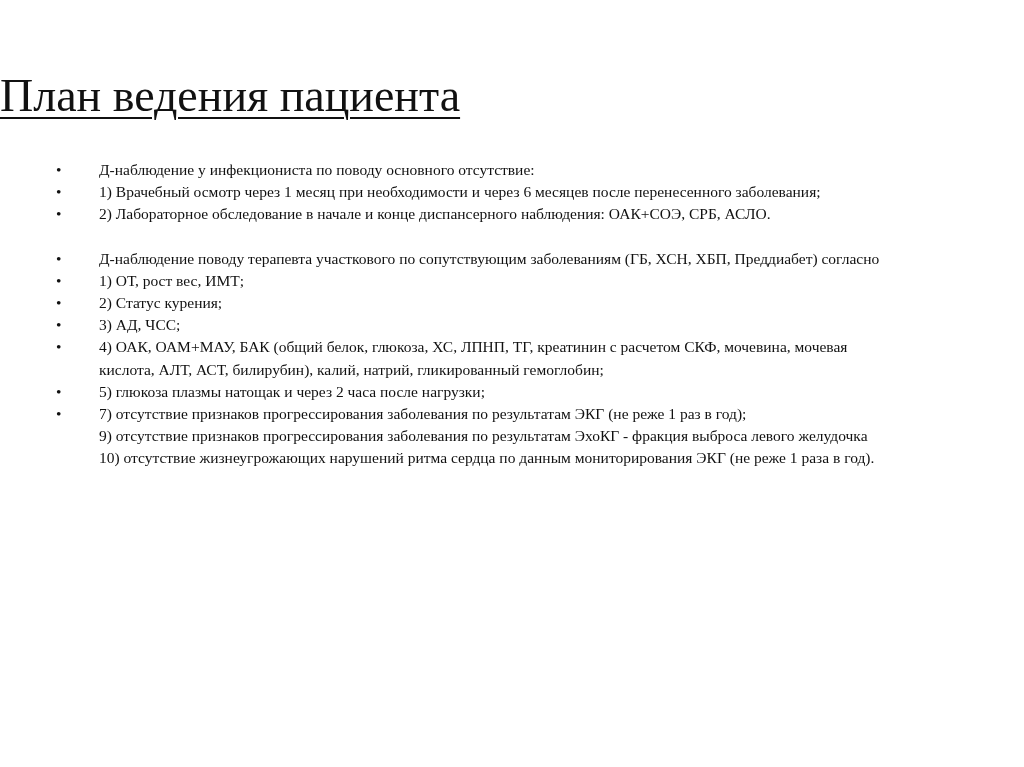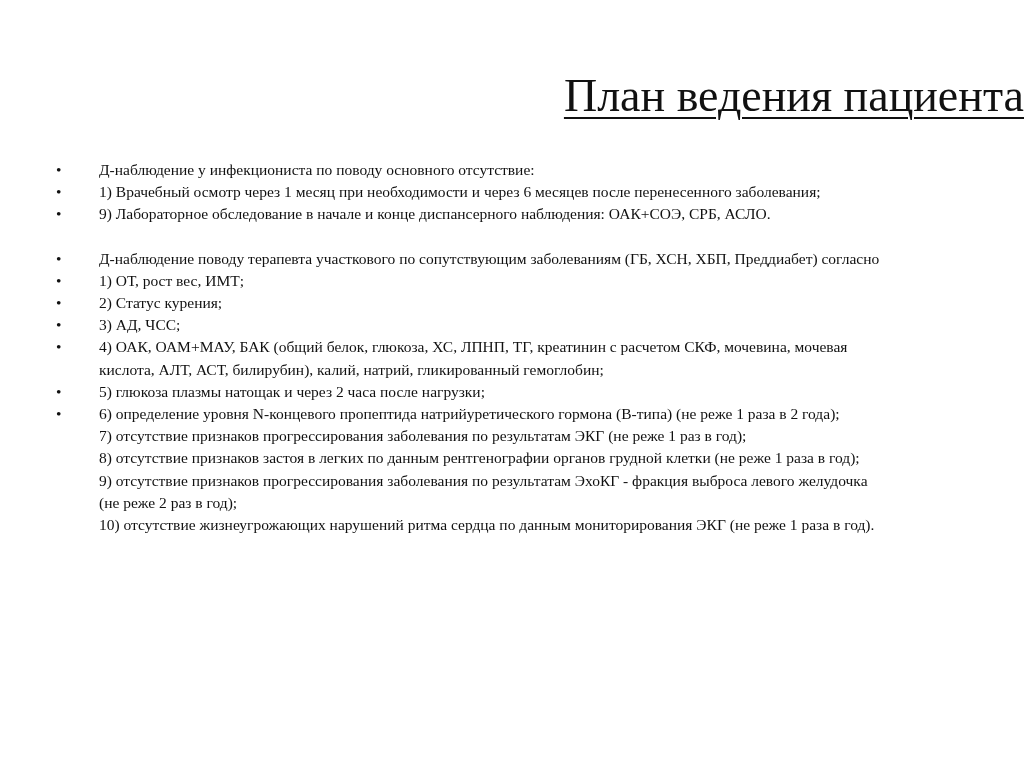--- a/index.html
+++ b/index.html
@@ -1,18 +1,18 @@
 <!DOCTYPE html>
 <html><head>
 <meta charset="utf-8">
 <style>
   html, body { margin: 0; padding: 0; background: #ffffff; }
   body { width: 1024px; height: 767px; position: relative; overflow: hidden;
          font-family: "Liberation Serif", "DejaVu Serif", serif; color: #111; }
-  .title { position: absolute; left: 0; width: 1024px; top: 66px; text-align: right;
+  .title { position: absolute; left: 0; width: 1024px; top: 66px; text-align: left;
            font-size: 46px; line-height: 60px; text-decoration: underline;
            text-decoration-thickness: 2px; text-underline-offset: 6px; margin: 0; font-weight: normal; }
   .list { position: absolute; left: 56px; top: 159px; width: 920px; margin: 0; padding: 0; list-style: none;
           font-size: 15.5px; line-height: 22.2px; }
   .item { position: relative; padding-left: 43px; }
   .item .bullet { position: absolute; left: 0; top: 0; width: 12px; }
   .item .line { display: block; }
   .gap { height: 22px; }
 </style>
 </head>
@@ -25,21 +25,21 @@
   <li class="item">
     <span class="bullet">•</span>
     <span class="line">Д-наблюдение у инфекциониста по поводу основного отсутствие:</span>
   </li>
   <li class="item">
     <span class="bullet">•</span>
     <span class="line">1) Врачебный осмотр через 1 месяц при необходимости и через 6 месяцев после перенесенного заболевания;</span>
   </li>
   <li class="item">
     <span class="bullet">•</span>
-    <span class="line">9)  Лабораторное обследование в начале и конце диспансерного наблюдения: ОАК+СОЭ, СРБ, АСЛО.</span>
+    <span class="line">2)  Лабораторное обследование в начале и конце диспансерного наблюдения: ОАК+СОЭ, СРБ, АСЛО.</span>
   </li>
 
   <li class="gap"></li>
 
   <li class="item">
     <span class="bullet">•</span>
     <span class="line">Д-наблюдение поводу терапевта участкового по сопутствующим заболеваниям (ГБ,  ХСН, ХБП, Преддиабет) согласно</span>
   </li>
   <li class="item">
     <span class="bullet">•</span>
@@ -57,20 +57,17 @@
     <span class="bullet">•</span>
     <span class="line">4) ОАК, ОАМ+МАУ, БАК (общий белок, глюкоза, ХС, ЛПНП, ТГ, креатинин с расчетом СКФ, мочевина, мочевая</span>
     <span class="line">кислота, АЛТ, АСТ, билирубин), калий, натрий, гликированный гемоглобин;</span>
   </li>
   <li class="item">
     <span class="bullet">•</span>
     <span class="line">5) глюкоза плазмы натощак и через 2 часа после нагрузки;</span>
   </li>
   <li class="item">
     <span class="bullet">•</span>
-    <span class="line">6) определение уровня N-концевого пропептида натрийуретического гормона (В-типа) (не реже 1 раза в 2 года);</span>
     <span class="line">7) отсутствие признаков прогрессирования заболевания по результатам ЭКГ (не реже 1 раз в год);</span>
-    <span class="line">8) отсутствие признаков застоя в легких по данным рентгенографии органов грудной клетки (не реже 1 раза в год);</span>
     <span class="line">9) отсутствие признаков прогрессирования заболевания по результатам ЭхоКГ - фракция выброса левого желудочка</span>
-    <span class="line">(не реже 2 раз в год);</span>
     <span class="line">10) отсутствие жизнеугрожающих нарушений ритма сердца по данным мониторирования ЭКГ (не реже 1 раза в год).</span>
   </li>
 </ul>
 
 </body></html>

